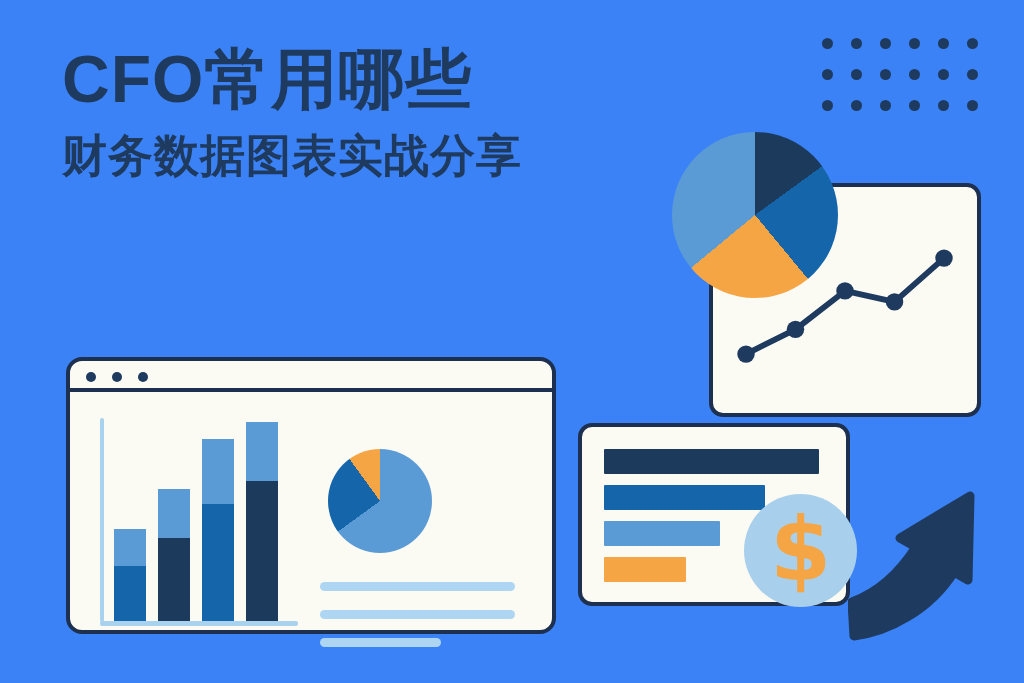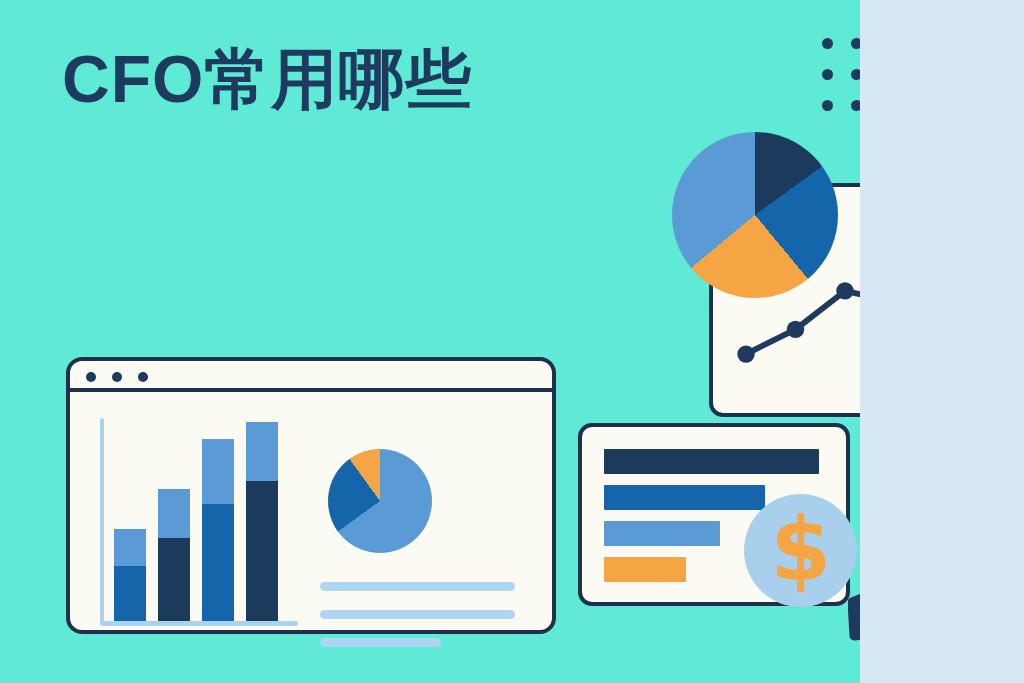--- a/index.html
+++ b/index.html
@@ -8,23 +8,23 @@
   }
   body {
     width: 1024px;
     height: 683px;
     overflow: hidden;
     background: #d6e8f5;
     font-family: "Liberation Sans", "DejaVu Sans", sans-serif;
   }
   #poster {
     position: relative;
-    width: 860px;
+    width: 1024px;
     height: 683px;
-    background: #5eead4;
+    background: #3b82f6;
     overflow: hidden;
   }
 
   
   .headline {
     position: absolute;
     left: 62px;
     top: 44px;
     width: 600px;
   }
@@ -252,20 +252,21 @@
     z-index: 3;
   }
 </style>
 </head>
 <body>
 
 <div id="poster">
 
   <div class="headline">
     <div class="title-line">CFO常用哪些</div>
+    <div class="subtitle-line">财务数据图表实战分享</div>
   </div>
 
   <div class="dot-grid">
     <i></i>
       <i></i>
       <i></i>
       <i></i>
       <i></i>
       <i></i>
     <i></i>

